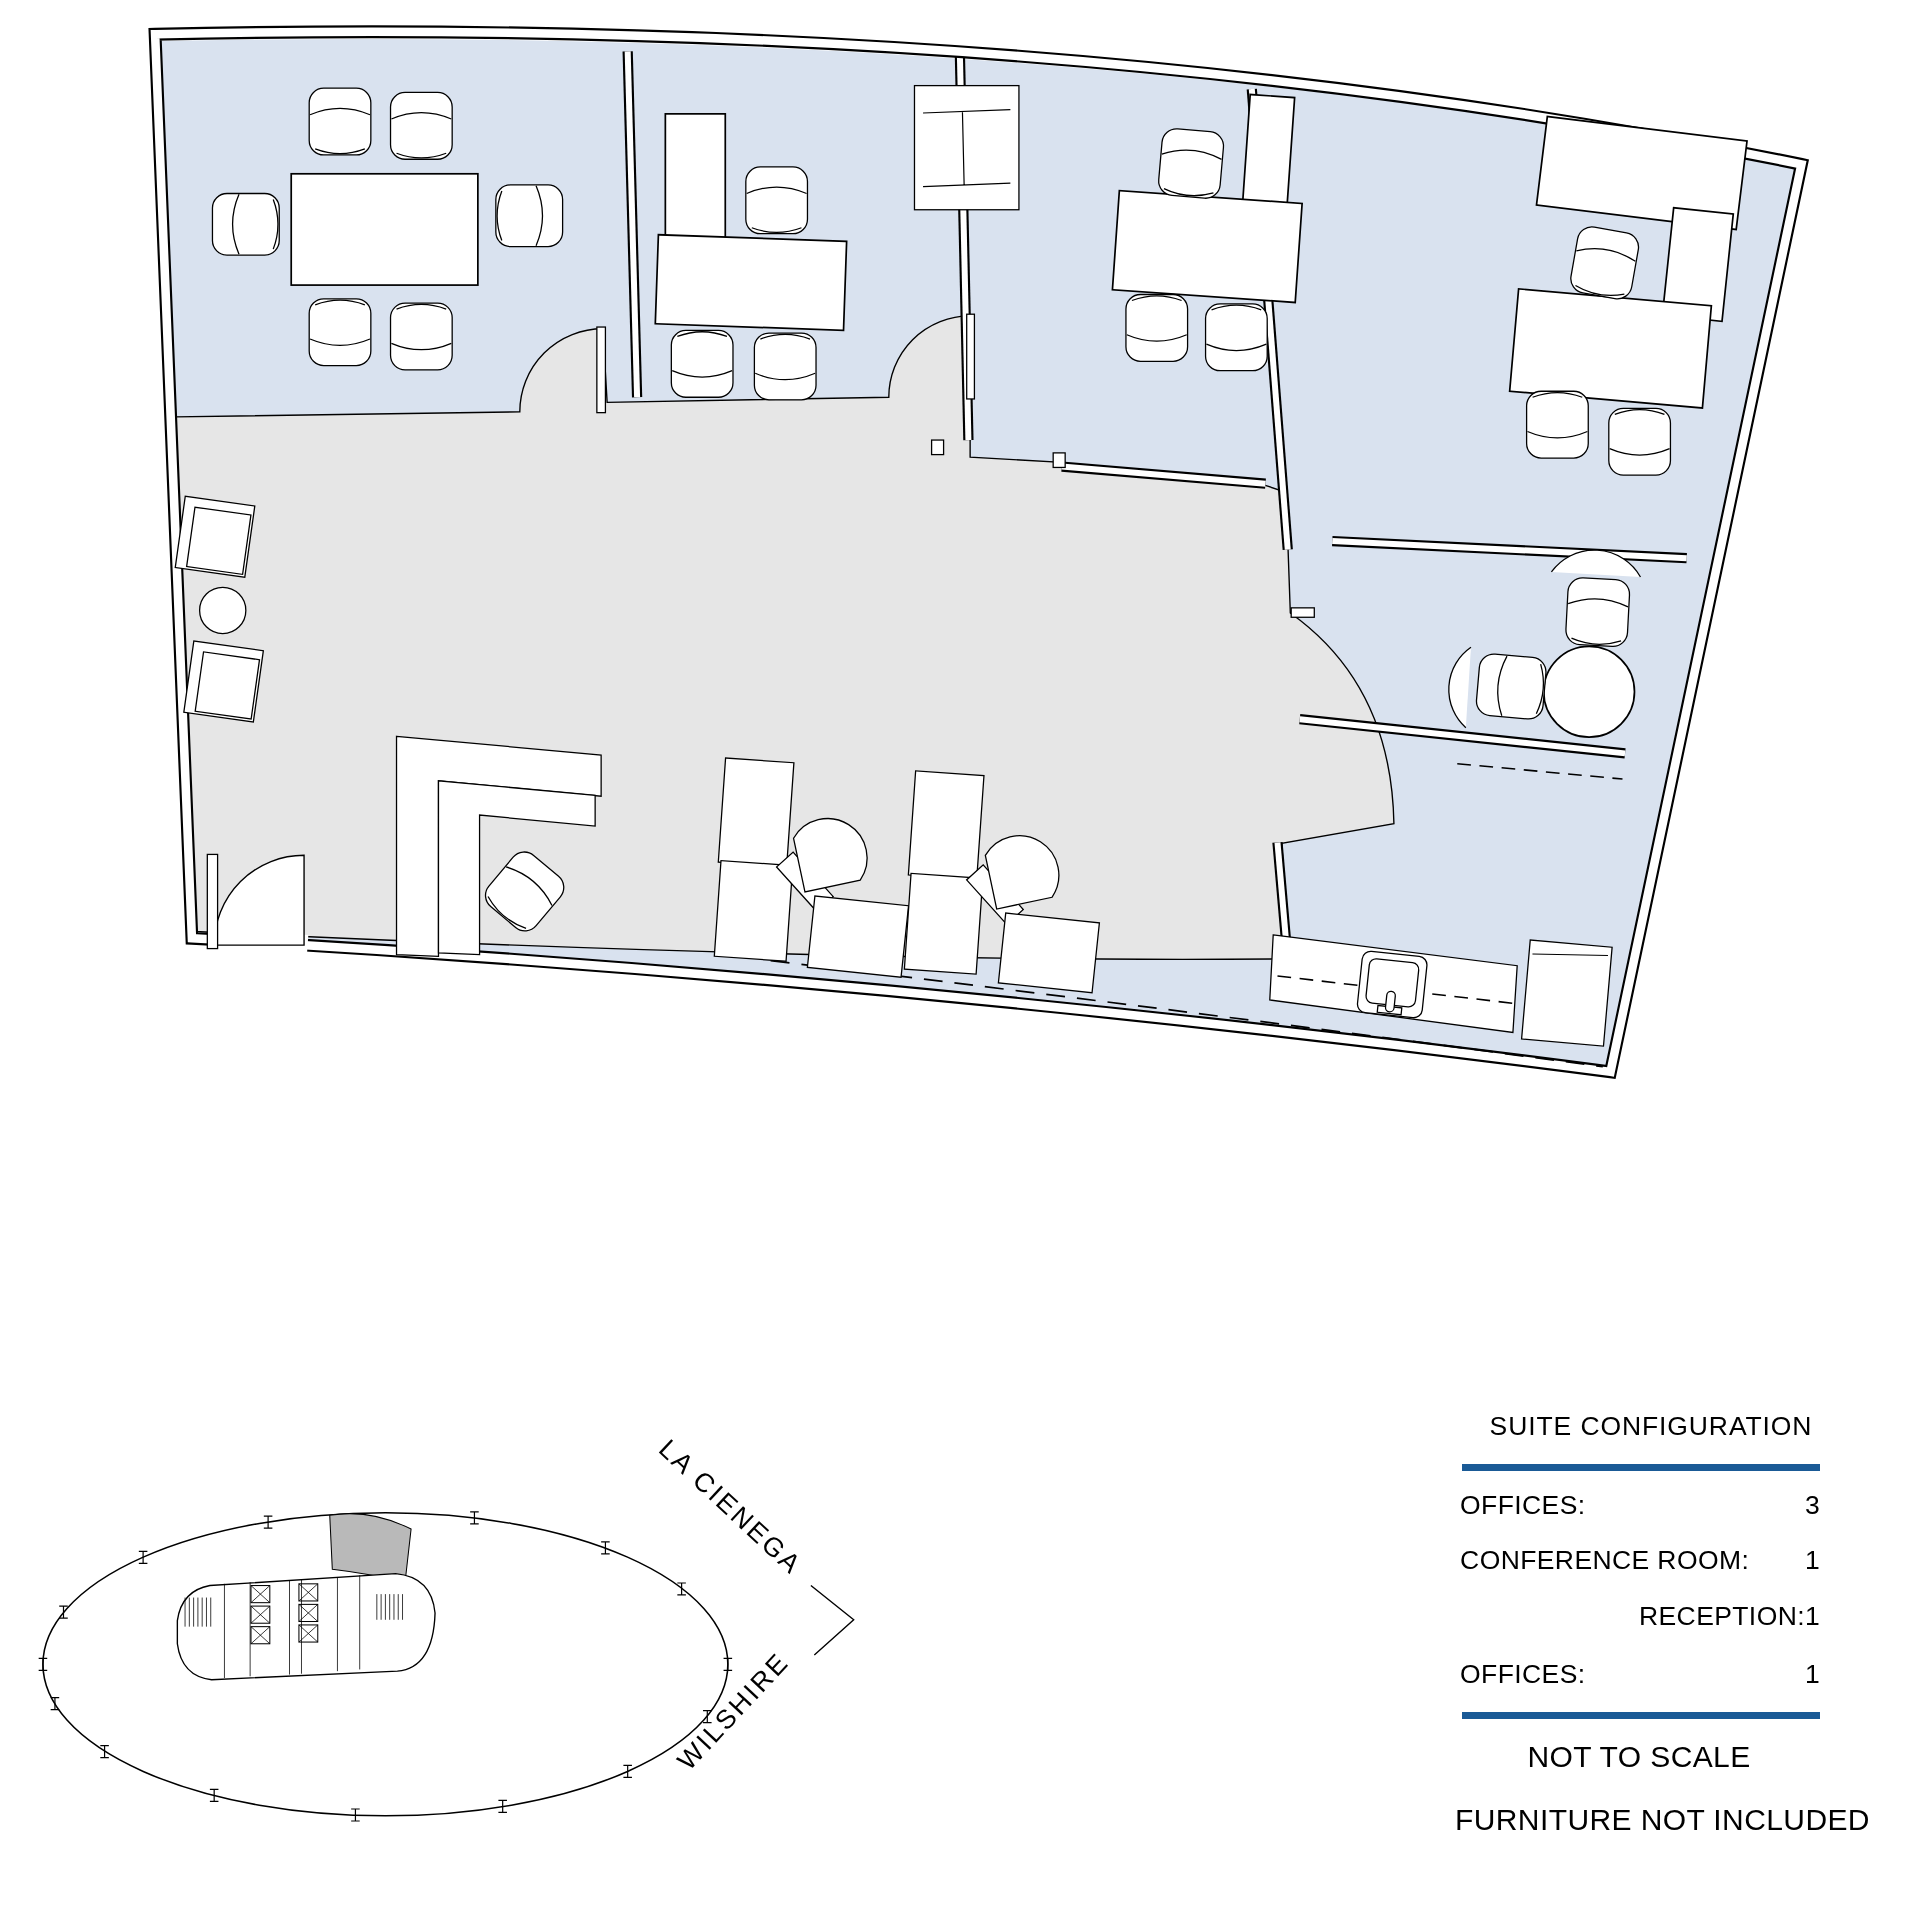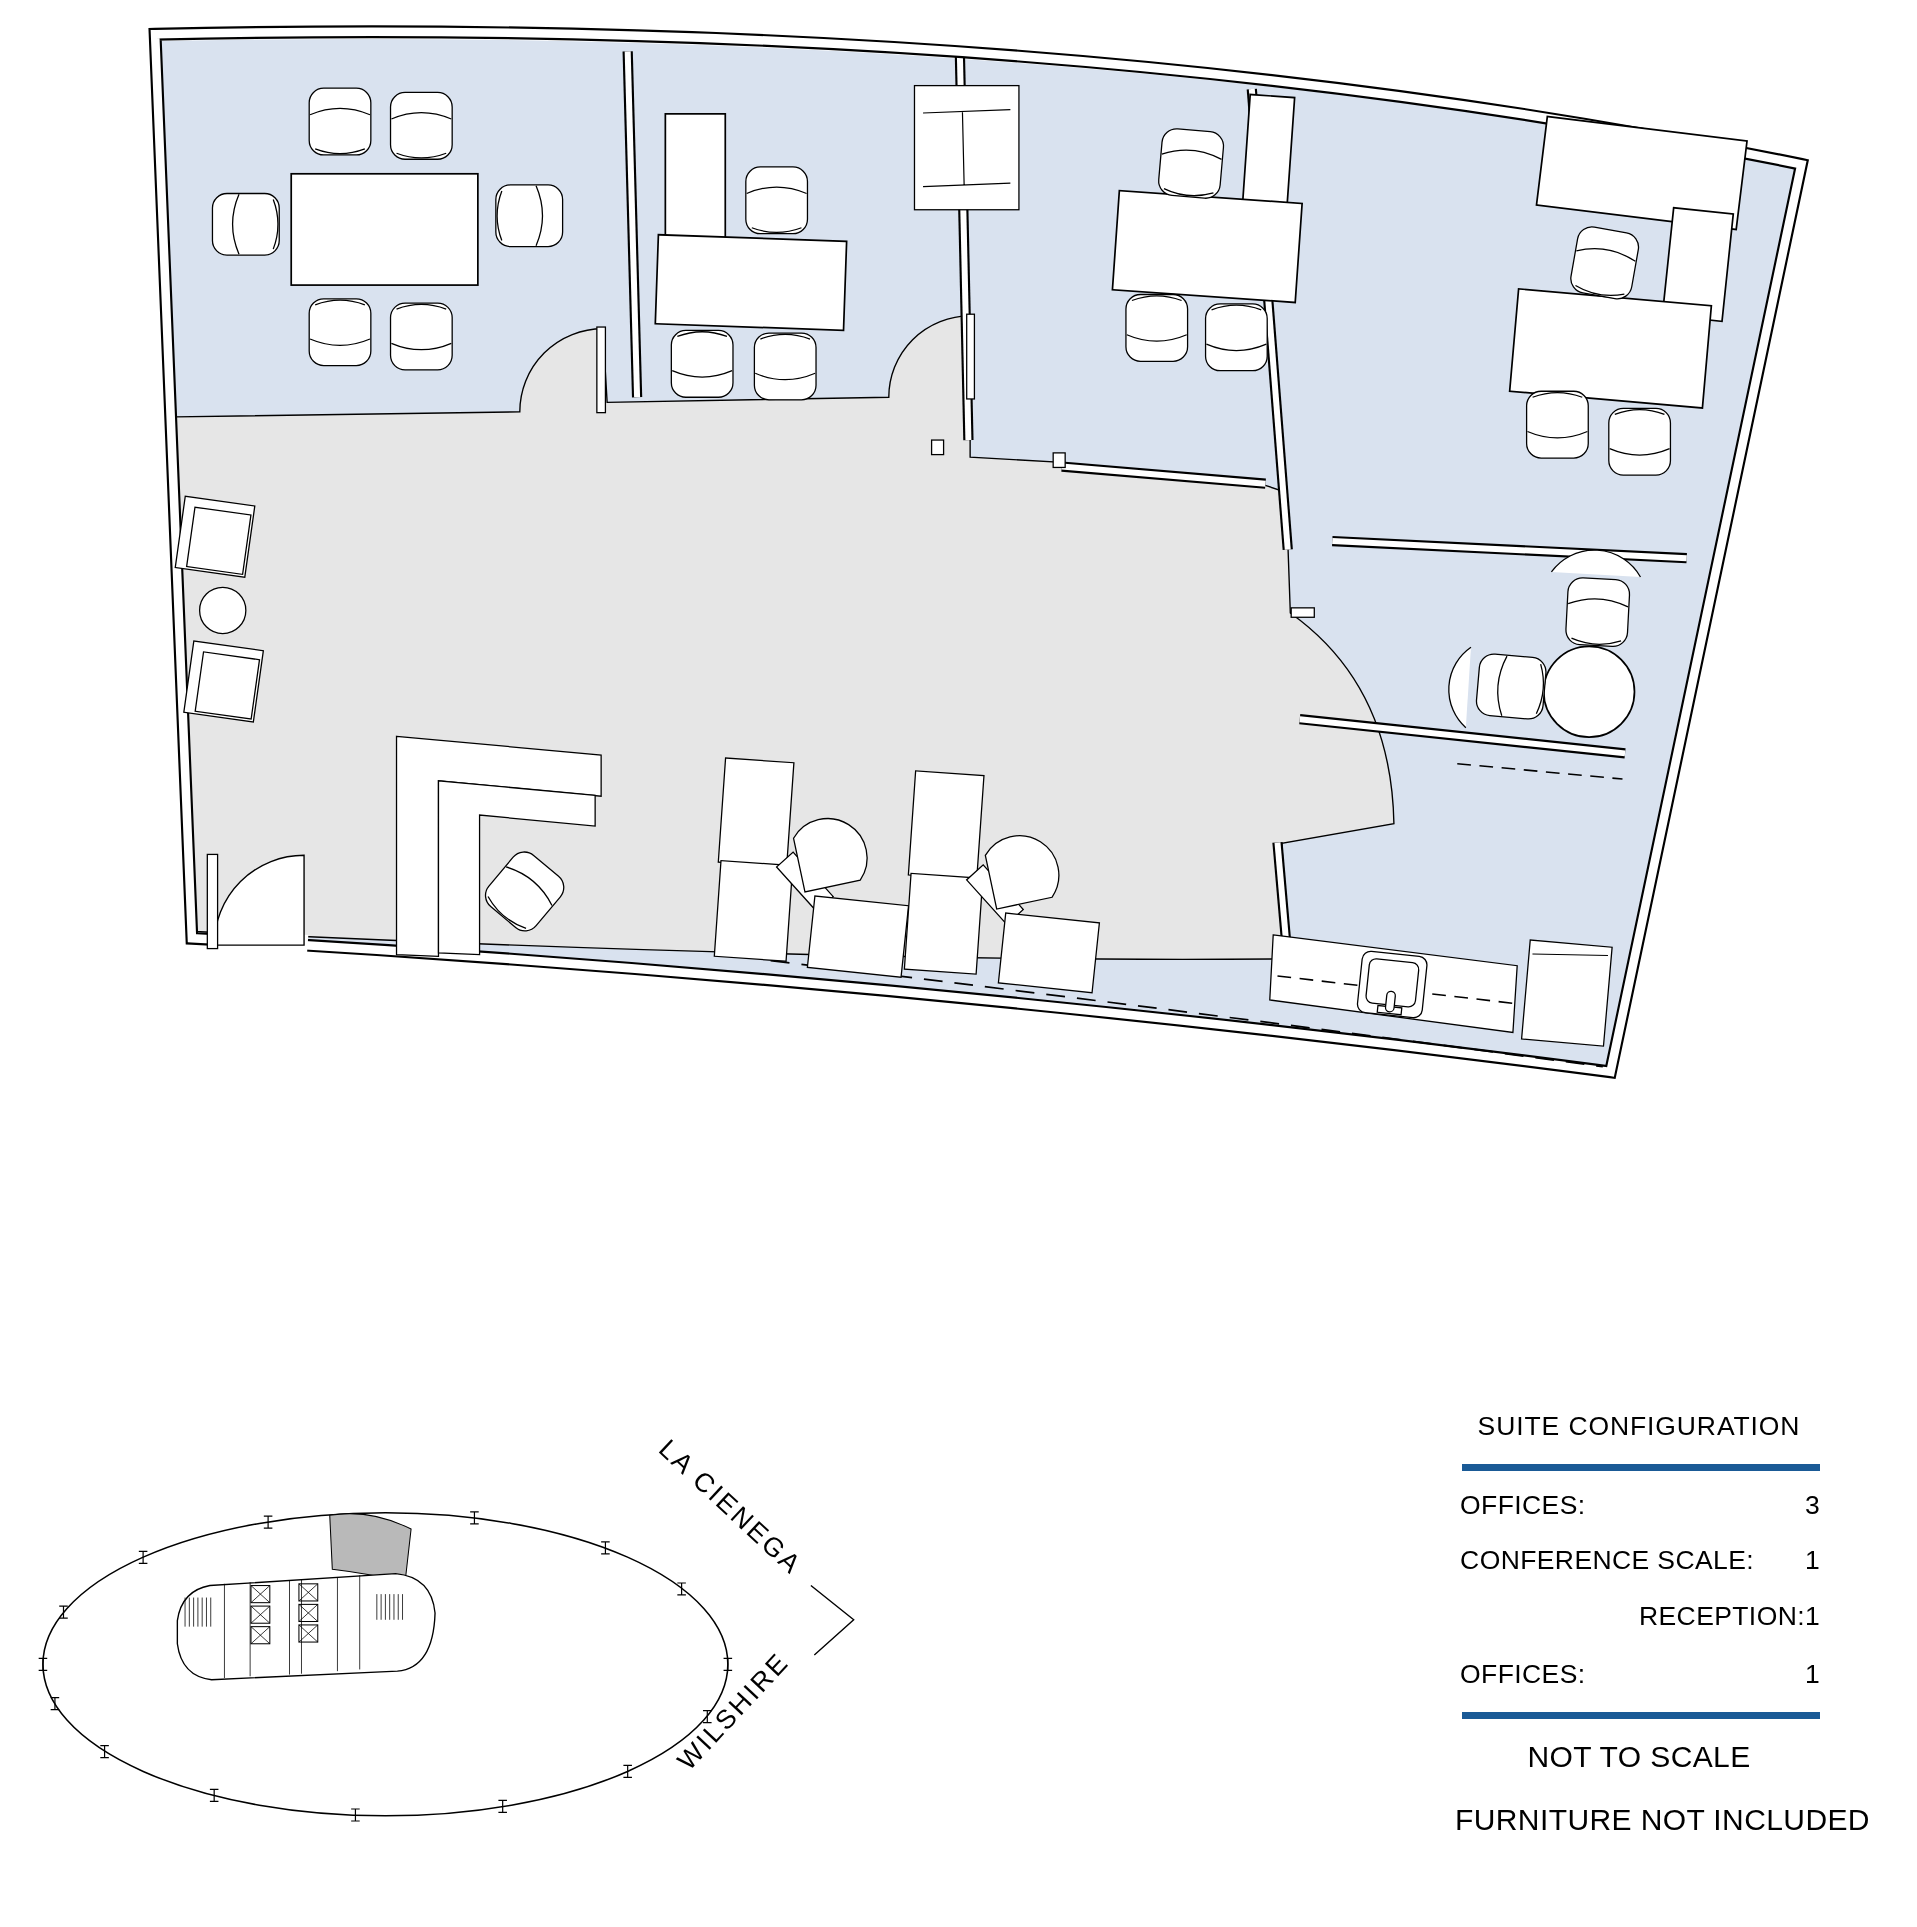--- a/index.html
+++ b/index.html
@@ -8,21 +8,21 @@
   svg{position:absolute;left:0;top:0;}
   .wall-under{stroke:#000;fill:none;}
   .wall-over{stroke:#fff;fill:none;}
   .furn{fill:#fff;stroke:#000;stroke-width:2;}
   .furn-thin{fill:#fff;stroke:#000;stroke-width:1.5;}
   .dash{stroke:#000;stroke-width:2;fill:none;stroke-dasharray:22 14;}
   .dash-s{stroke:#000;stroke-width:1.8;fill:none;stroke-dasharray:16 10;}
   .street-label{font-size:31px;letter-spacing:3px;fill:#000;}
   
   #config-panel{position:absolute;left:1455px;top:1411px;width:368px;height:428px;}
-  .cfg-title{position:absolute;left:0;top:0;width:100%;text-align:center;
+  .cfg-title{position:absolute;left:12px;top:0;width:100%;text-align:center;
              font-size:26.5px;letter-spacing:0.9px;white-space:nowrap;}
   .cfg-rule{position:absolute;left:6.8px;width:358px;height:6.8px;background:#1a5a96;}
   .rule-1{top:53px;} .rule-2{top:301px;}
   .cfg-row{position:absolute;left:5.1px;width:360px;display:flex;
            justify-content:space-between;font-size:26.5px;letter-spacing:0.4px;}
   .row-0{top:79px;} .row-1{top:134px;} .row-2{top:190px;justify-content:flex-end;} .row-3{top:248px;}
   .cfg-note{position:absolute;left:0;width:100%;text-align:center;
             font-size:30px;letter-spacing:0.4px;white-space:nowrap;}
   .note-1{top:329px;} .note-2{top:392px;}
 </style>
@@ -236,21 +236,21 @@
 
 <div id="config-panel">
   <div class="cfg-title">SUITE CONFIGURATION</div>
   <div class="cfg-rule rule-1"></div>
 
   <div class="cfg-row row-0">
     <span>OFFICES:</span>
     <span>3</span>
   </div>
   <div class="cfg-row row-1">
-    <span>CONFERENCE SCALE:</span>
+    <span>CONFERENCE ROOM:</span>
     <span>1</span>
   </div>
   <div class="cfg-row row-2">
     <span>RECEPTION:</span>
     <span>1</span>
   </div>
   <div class="cfg-row row-3">
     <span>OFFICES:</span>
     <span>1</span>
   </div>

